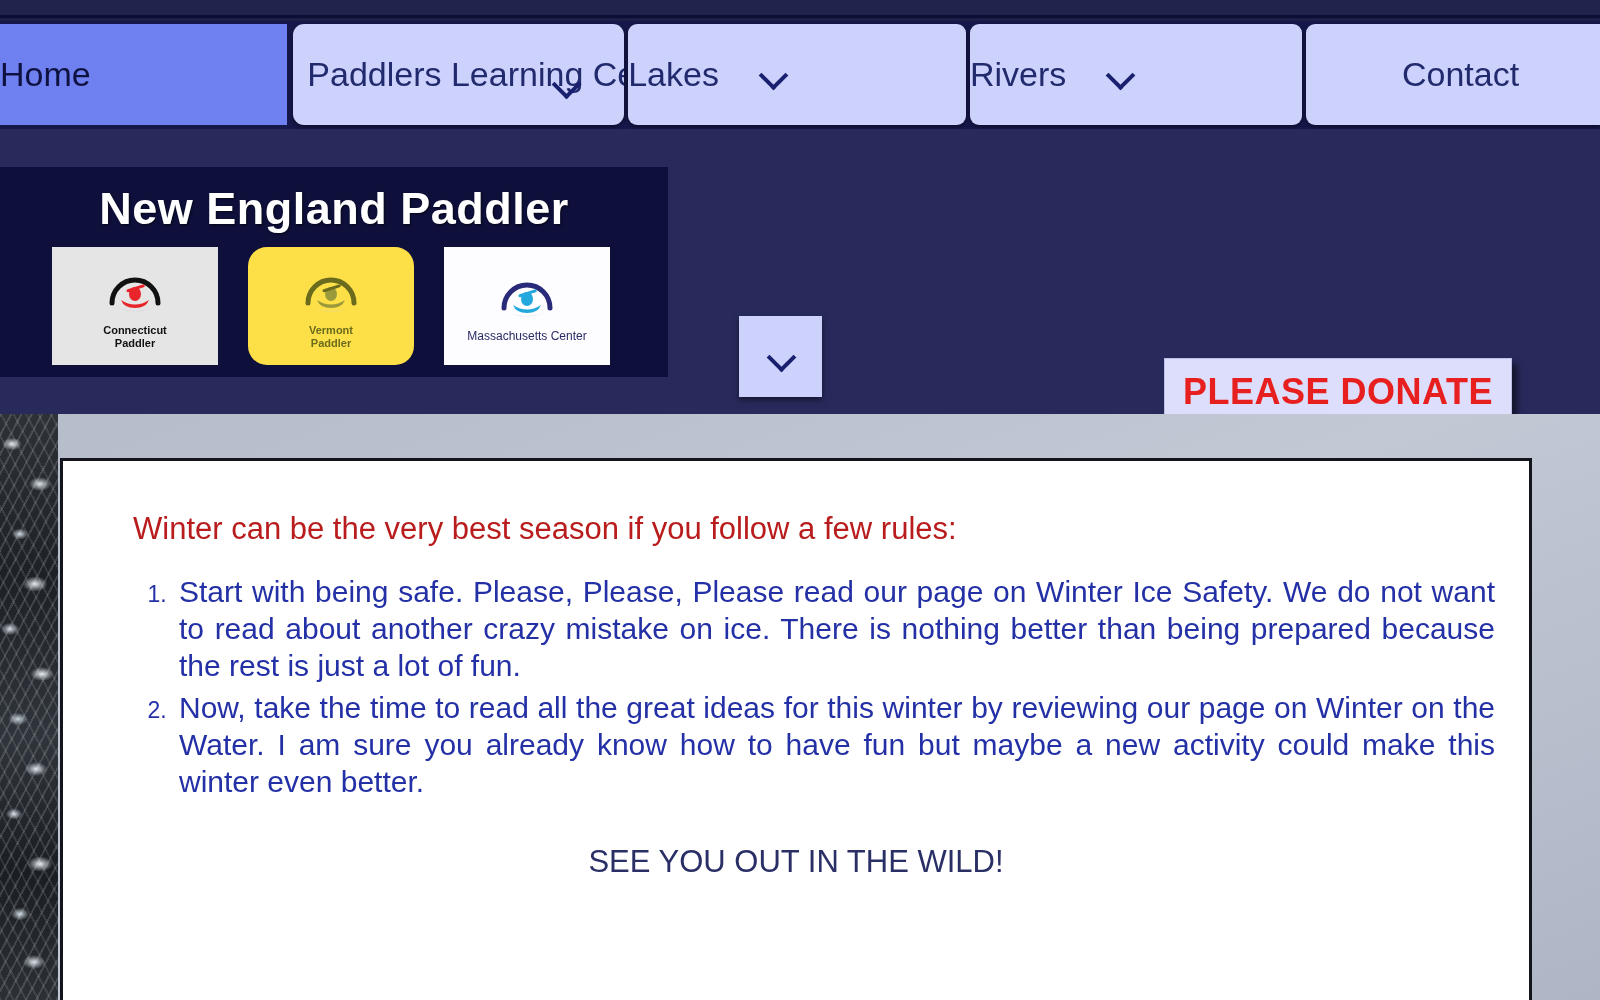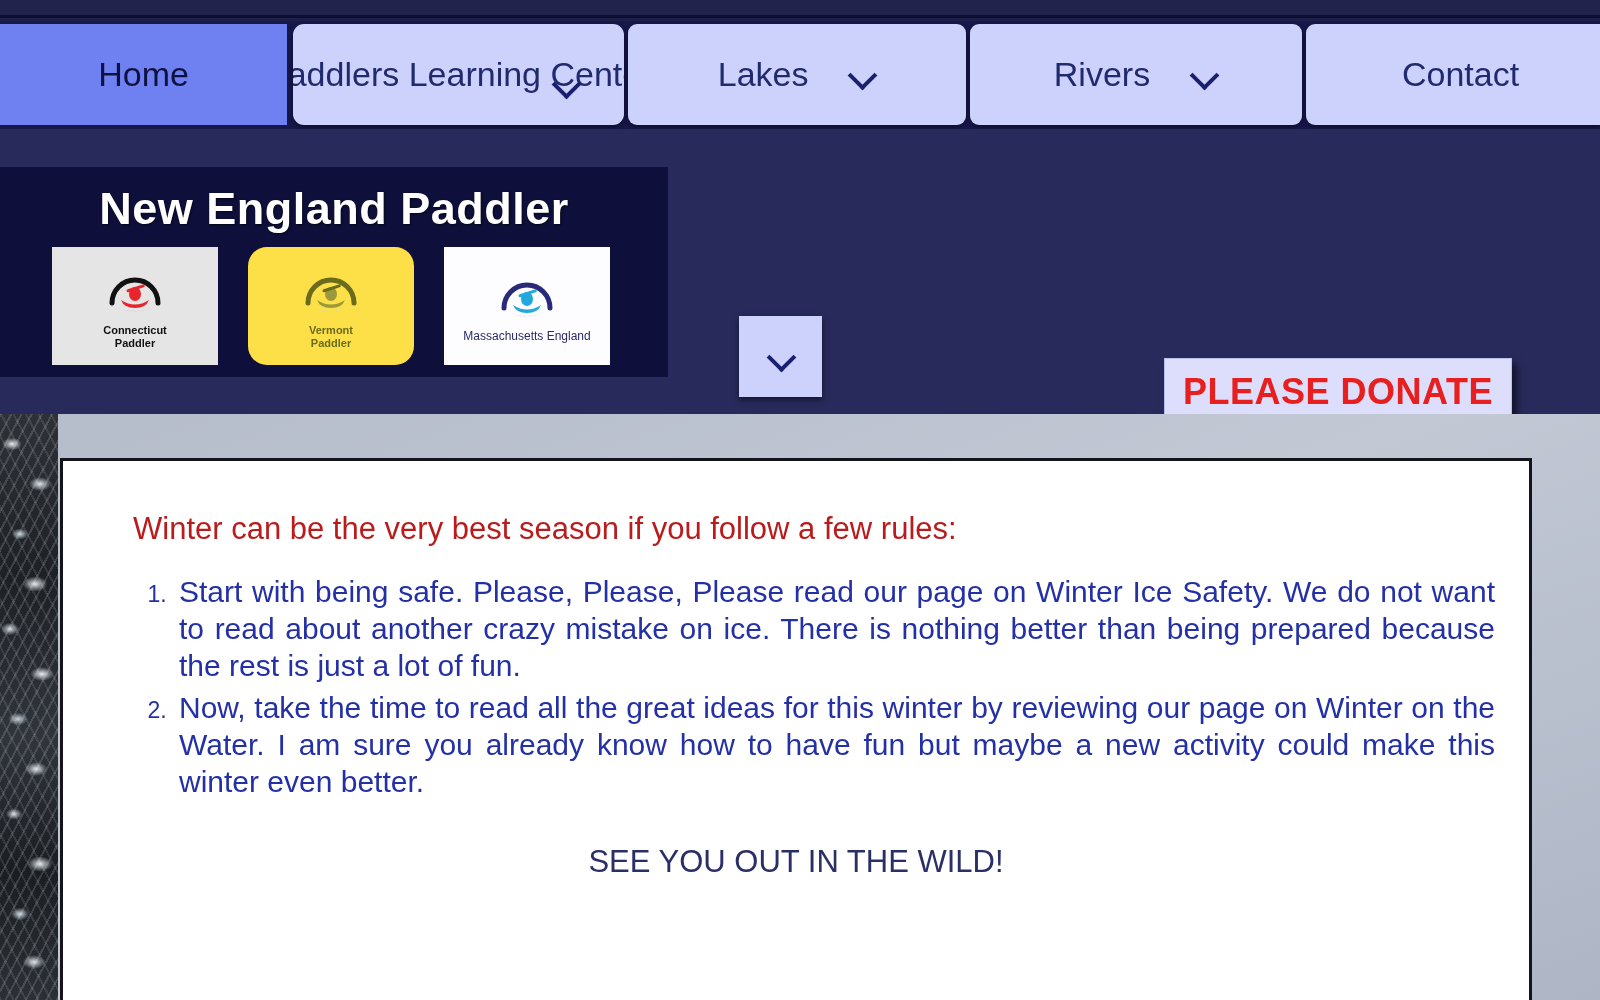--- a/index.html
+++ b/index.html
@@ -21,21 +21,21 @@
   .navbar {
     position:absolute; top:21px; left:0; width:1600px; height:108px;
     background:#16174a;
     display:flex; align-items:stretch;
   }
   .nav-item {
     background:#ccd2fb;
     color:#222a6e;
     border-radius:9px;
     margin:3px 4px 4px 0;
-    display:flex; align-items:center; justify-content:center;
+    display:flex; align-items:center; justify-content:flex-start;
     position:relative;
     font-size:34px;
     line-height:1.08;
     text-align:center;
     box-shadow:0 2px 4px rgba(0,0,0,.45);
     white-space:nowrap;
     overflow:hidden;
   }
   .nav-item.home {
     background:#6f80f0;
@@ -278,21 +278,21 @@
       </div>
 
       <div class="logo-card ma">
         <svg class="logo-mark" viewBox="0 0 62 54">
           <path d="M8 36 A23 23 0 0 1 54 36" fill="none" stroke="#2a2a7a" stroke-width="5" stroke-linecap="round"></path>
           <path d="M17 33 q14 9 28 0 q-3 8 -14 8 q-11 0 -14 -8 z" fill="#23a8dd"></path>
           <ellipse cx="31" cy="27" rx="6" ry="7" fill="#23a8dd"></ellipse>
           <rect x="22" y="20" width="19" height="3" rx="1.5" fill="#23a8dd" transform="rotate(-18 31 21)"></rect>
           <path d="M13 41 q18 7 36 0 q-18 6 -36 0 z" fill="#c9dae6" opacity=".55"></path>
         </svg>
-        <div class="logo-cap ma">Massachusetts England</div>
+        <div class="logo-cap ma">Massachusetts Center</div>
       </div>
 
     </div>
   </div>
 
   <div class="band-dropdown">
     <span class="chev"></span>
   </div>
 
   <div class="donate-btn">PLEASE DONATE</div>

